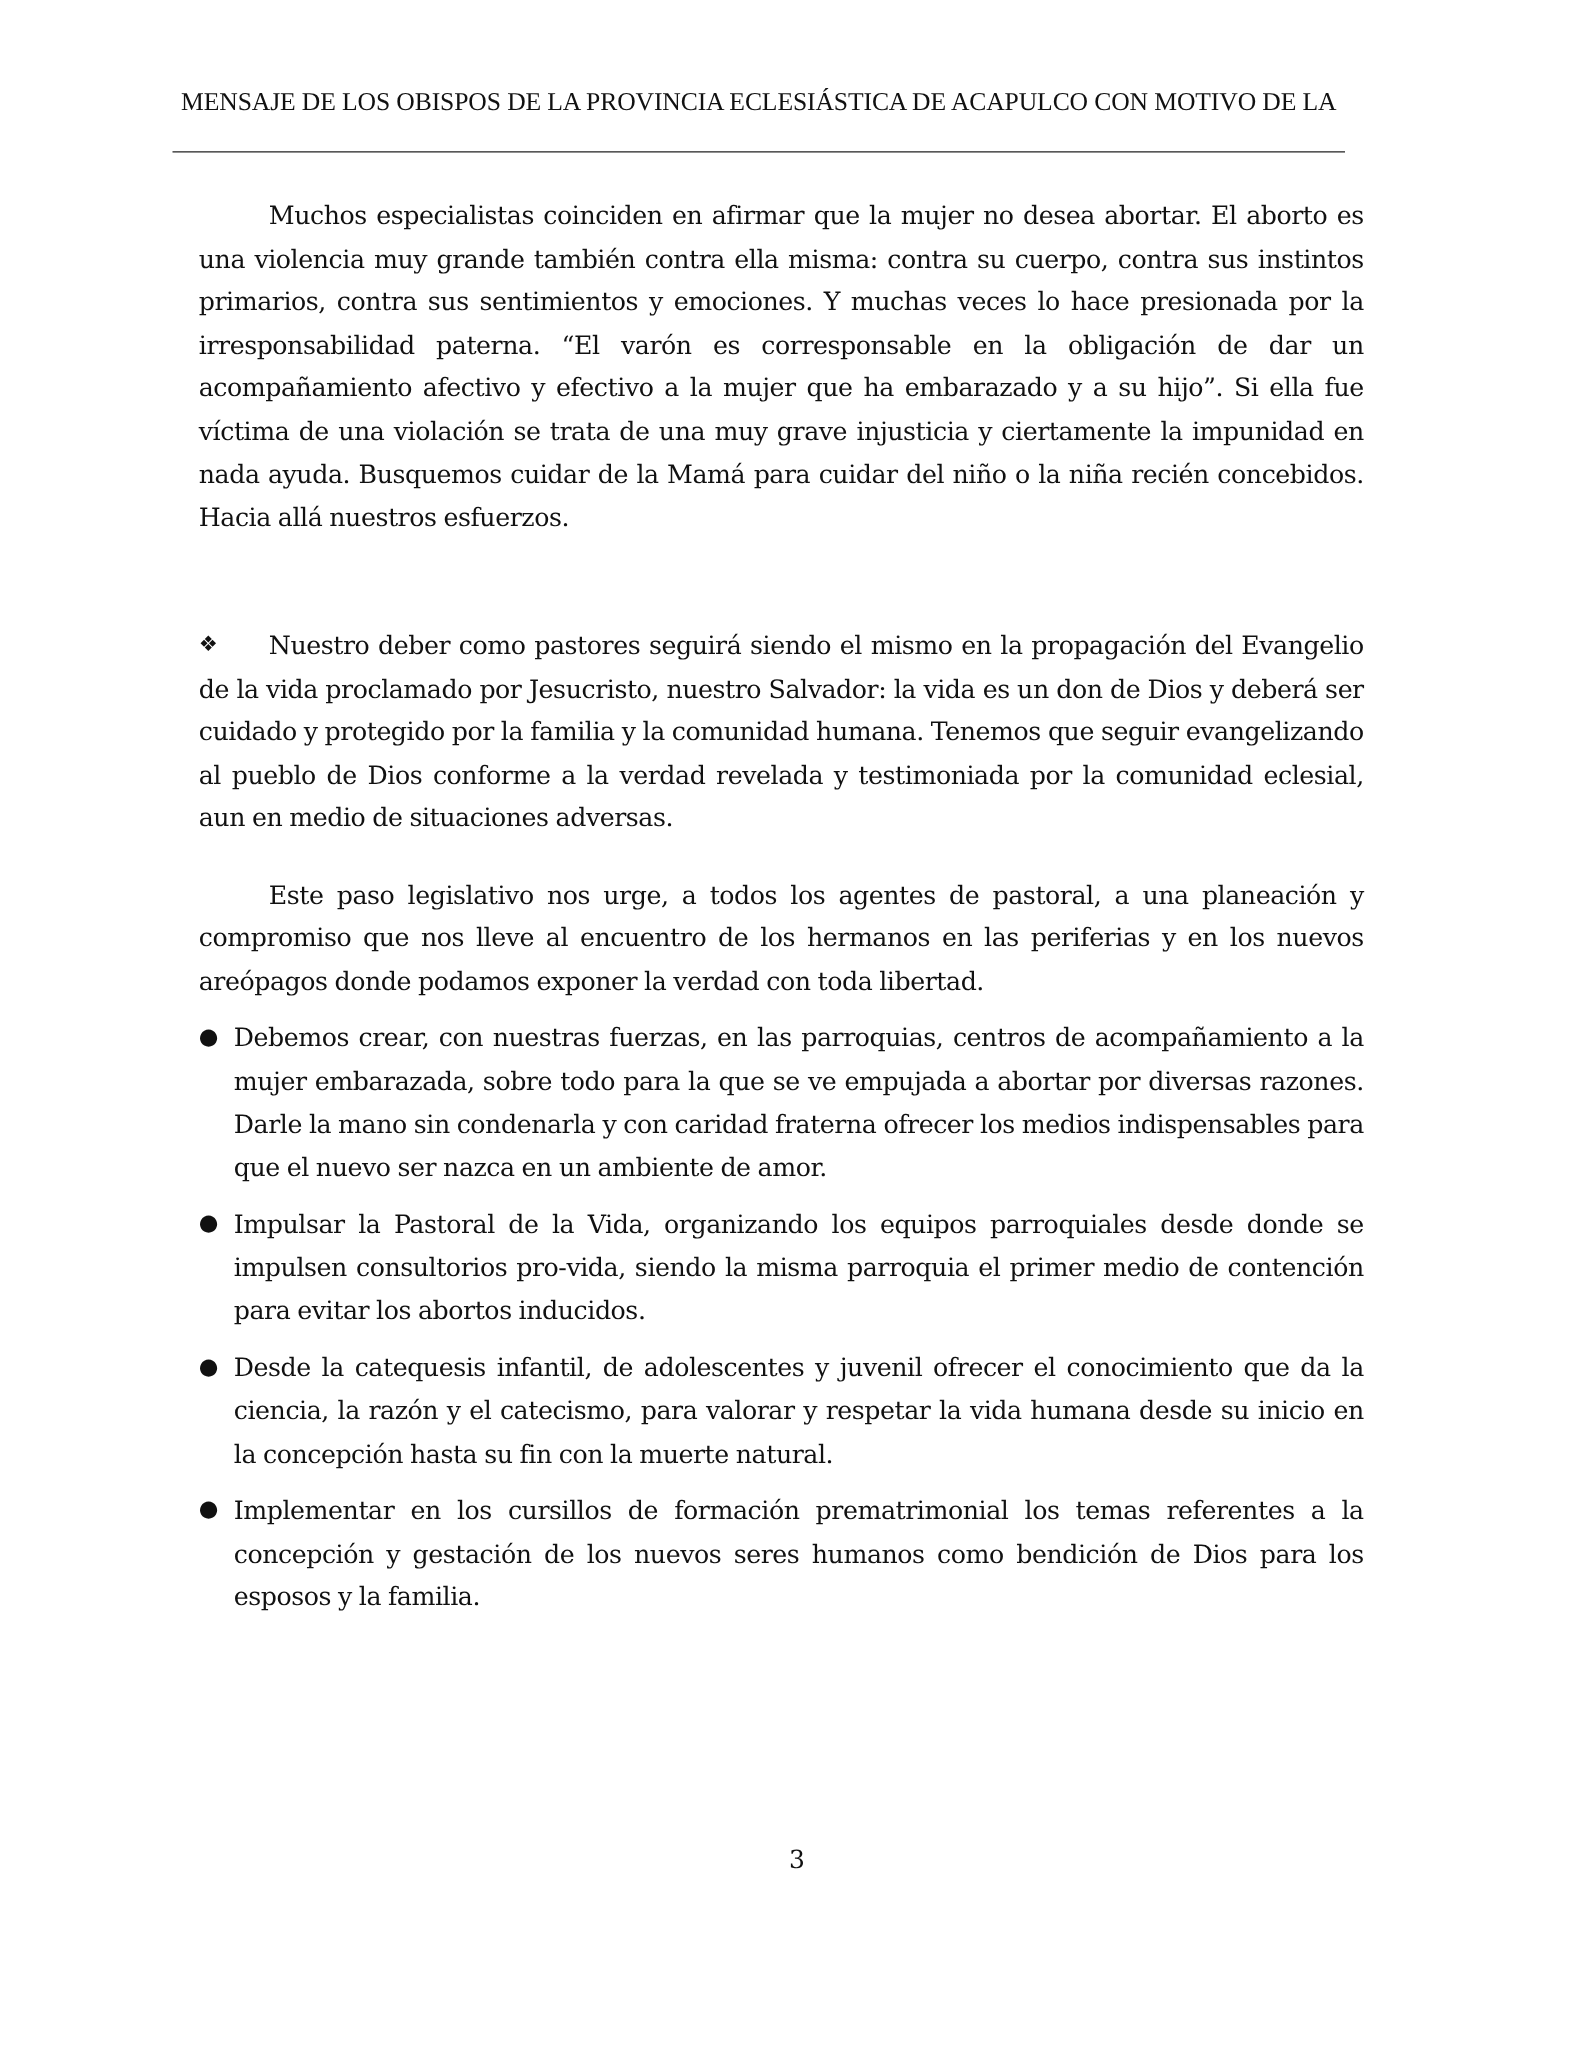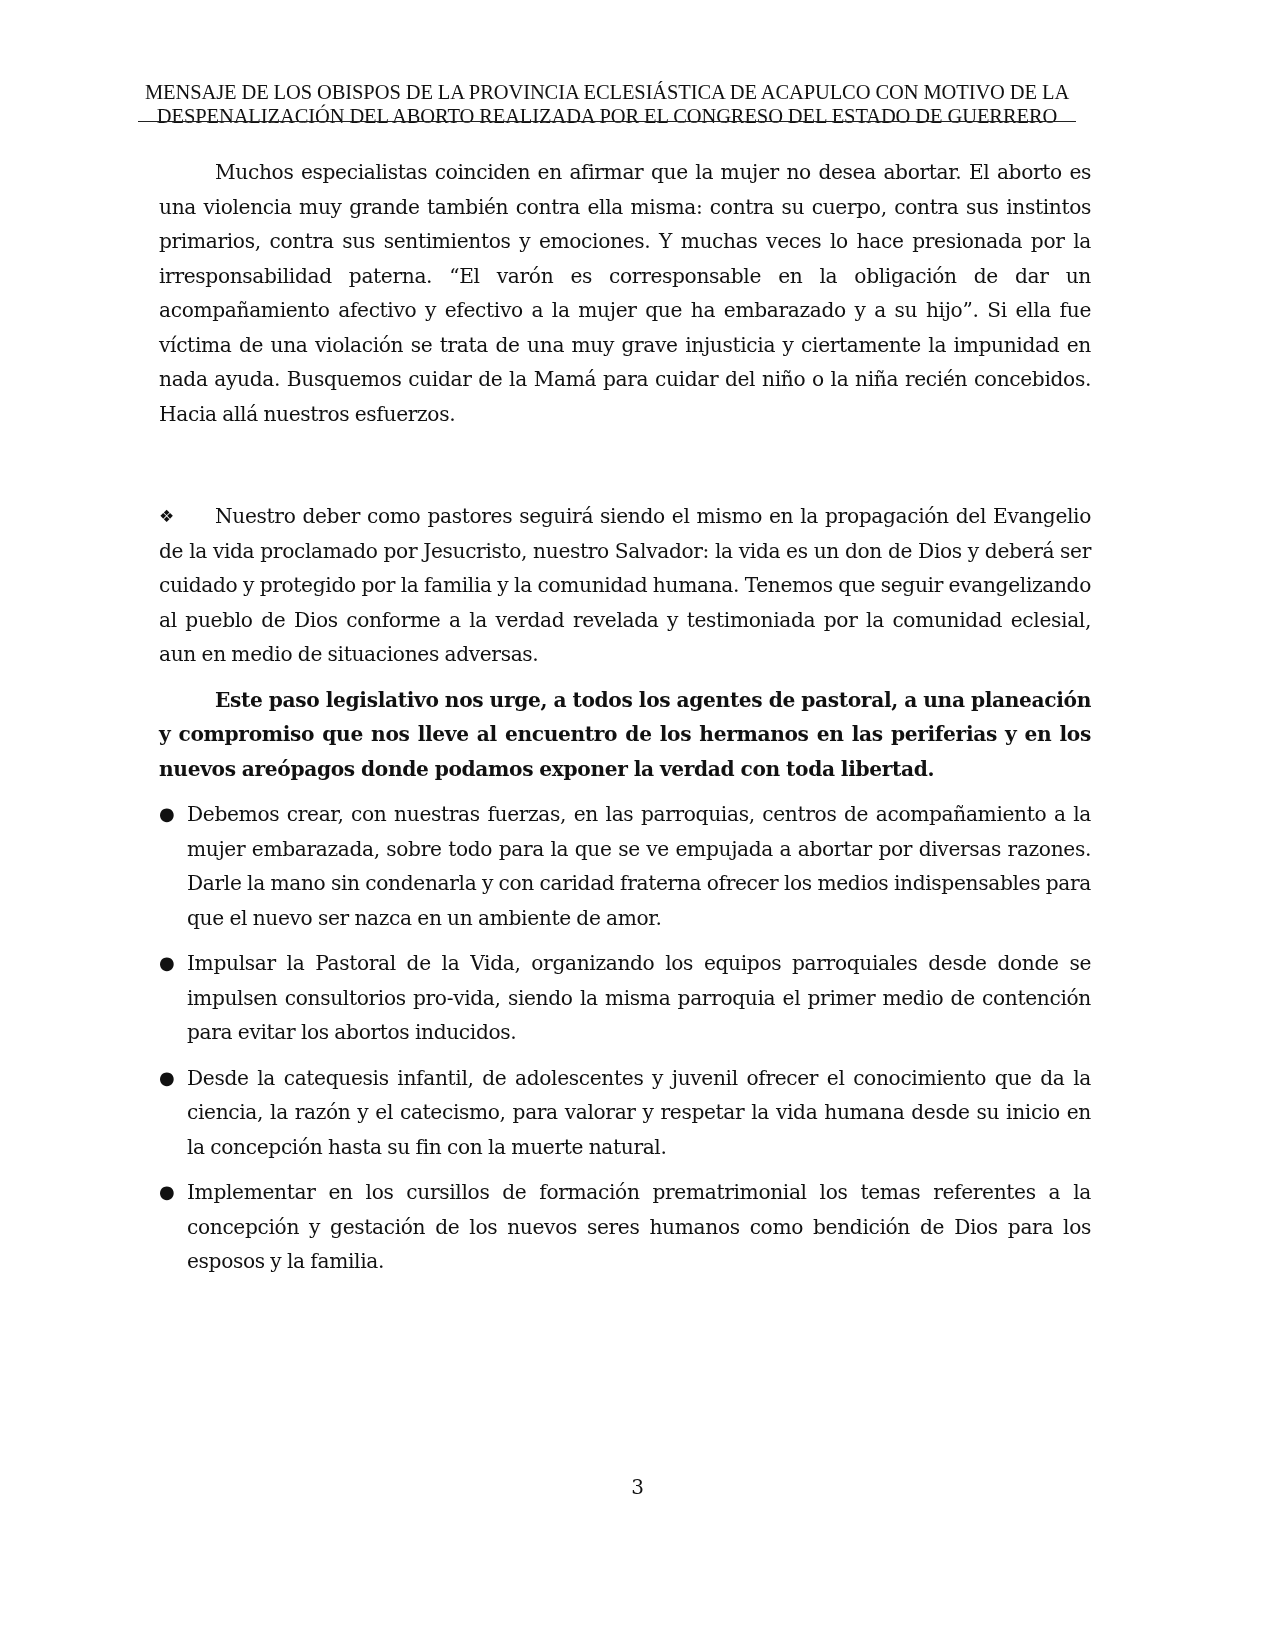--- a/index.html
+++ b/index.html
@@ -17,21 +17,21 @@
     }
     .page {
       position: absolute;
       left: 0; top: 0;
       width: 1275px;
       height: 1650px;
     }
     .header {
       position: absolute;
       left: 138px;
-      top: 80px;
+      top: 70px;
       width: 938px;
       text-align: center;
       font-family: "Liberation Serif", "DejaVu Serif", serif;
       font-size: 20.5px;
       line-height: 24px;
       letter-spacing: -0.1px;
       color: #111;
     }
     .header-line {
       display: block;
@@ -57,21 +57,21 @@
       word-spacing: -0.5px;
     }
     p {
       margin: 0;
       text-align: justify;
       text-align-last: left;
     }
     .indent { text-indent: 56px; }
     .p1 { margin-bottom: 0; }
     .gap-large { margin-top: 68px; }
-    .gap { margin-top: 11px; font-weight: bold; }
+    .gap { margin-top: 27px; }
     .star-para { position: relative; text-indent: 56px; }
     .star-icon {
       position: absolute;
       left: 0;
       top: 0;
       text-indent: 0;
       font-size: 17px;
       line-height: 34.5px;
       font-family: "DejaVu Sans", sans-serif;
       color: #111;
@@ -108,21 +108,20 @@
       color: #111;
     }
   </style>
 </head>
 <body>
 
 <div class="page">
 
   <div class="header">
     <span class="header-line">MENSAJE DE LOS OBISPOS DE LA PROVINCIA ECLESIÁSTICA DE ACAPULCO CON MOTIVO DE LA</span>
-    <span class="header-line">DESPENALIZACIÓN DEL ABORTO REALIZADA POR EL CONGRESO DEL ESTADO DE GUERRERO</span>
   </div>
   <div class="header-rule"></div>
 
   <div class="body-text">
 
     <p class="indent p1">Muchos especialistas coinciden en afirmar que la mujer no desea abortar. El aborto es una violencia muy grande también contra ella misma: contra su cuerpo, contra sus instintos primarios, contra sus sentimientos y emociones. Y muchas veces lo hace presionada por la irresponsabilidad paterna. “El varón es corresponsable en la obligación de dar un acompañamiento afectivo y efectivo a la mujer que ha embarazado y a su hijo”. Si ella fue víctima de una violación se trata de una muy grave injusticia y ciertamente la impunidad en nada ayuda. Busquemos cuidar de la Mamá para cuidar del niño o la niña recién concebidos. Hacia allá nuestros esfuerzos.</p>
 
     <p class="star-para gap-large">
       <span class="star-icon">❖</span><span>Nuestro deber como pastores seguirá siendo el mismo en la propagación del Evangelio de la vida proclamado por Jesucristo, nuestro Salvador: la vida es un don de Dios y deberá ser cuidado y protegido por la familia y la comunidad humana. Tenemos que seguir evangelizando al pueblo de Dios conforme a la verdad revelada y testimoniada por la comunidad eclesial, aun en medio de situaciones adversas.</span>
     </p>

